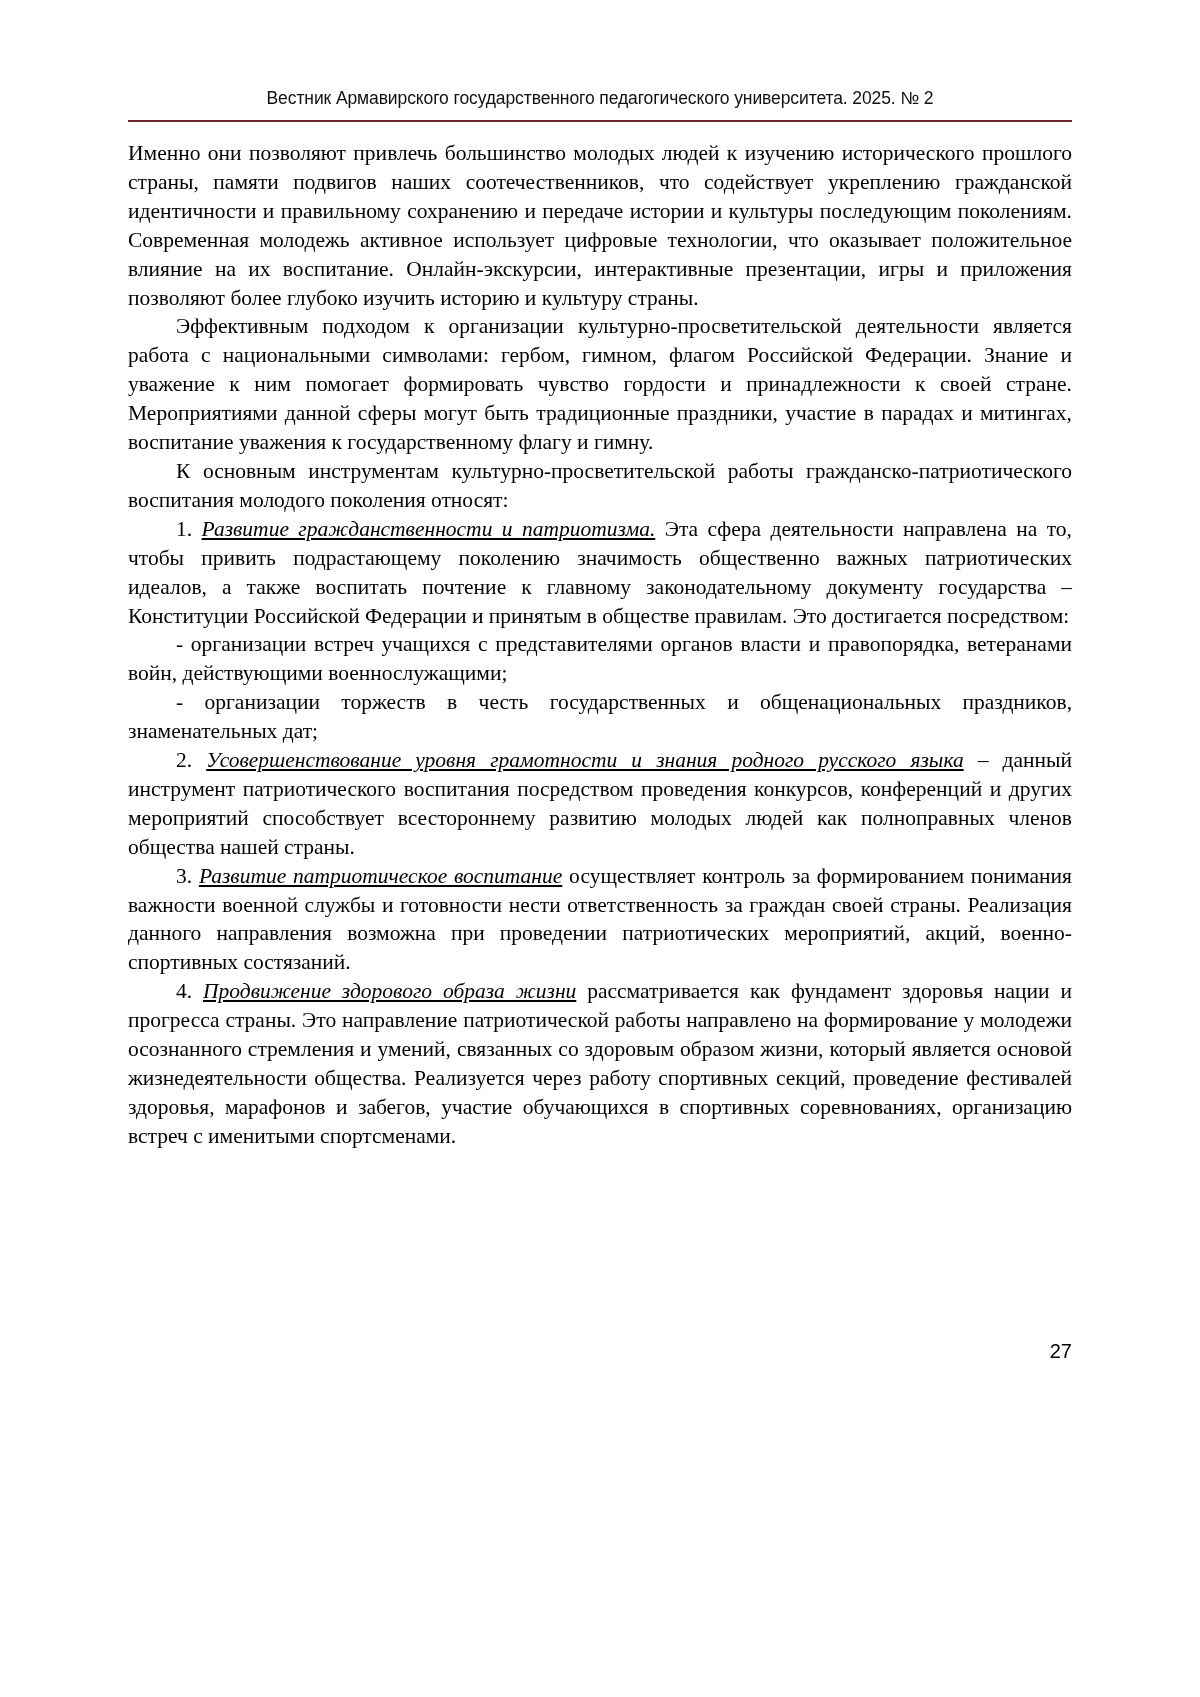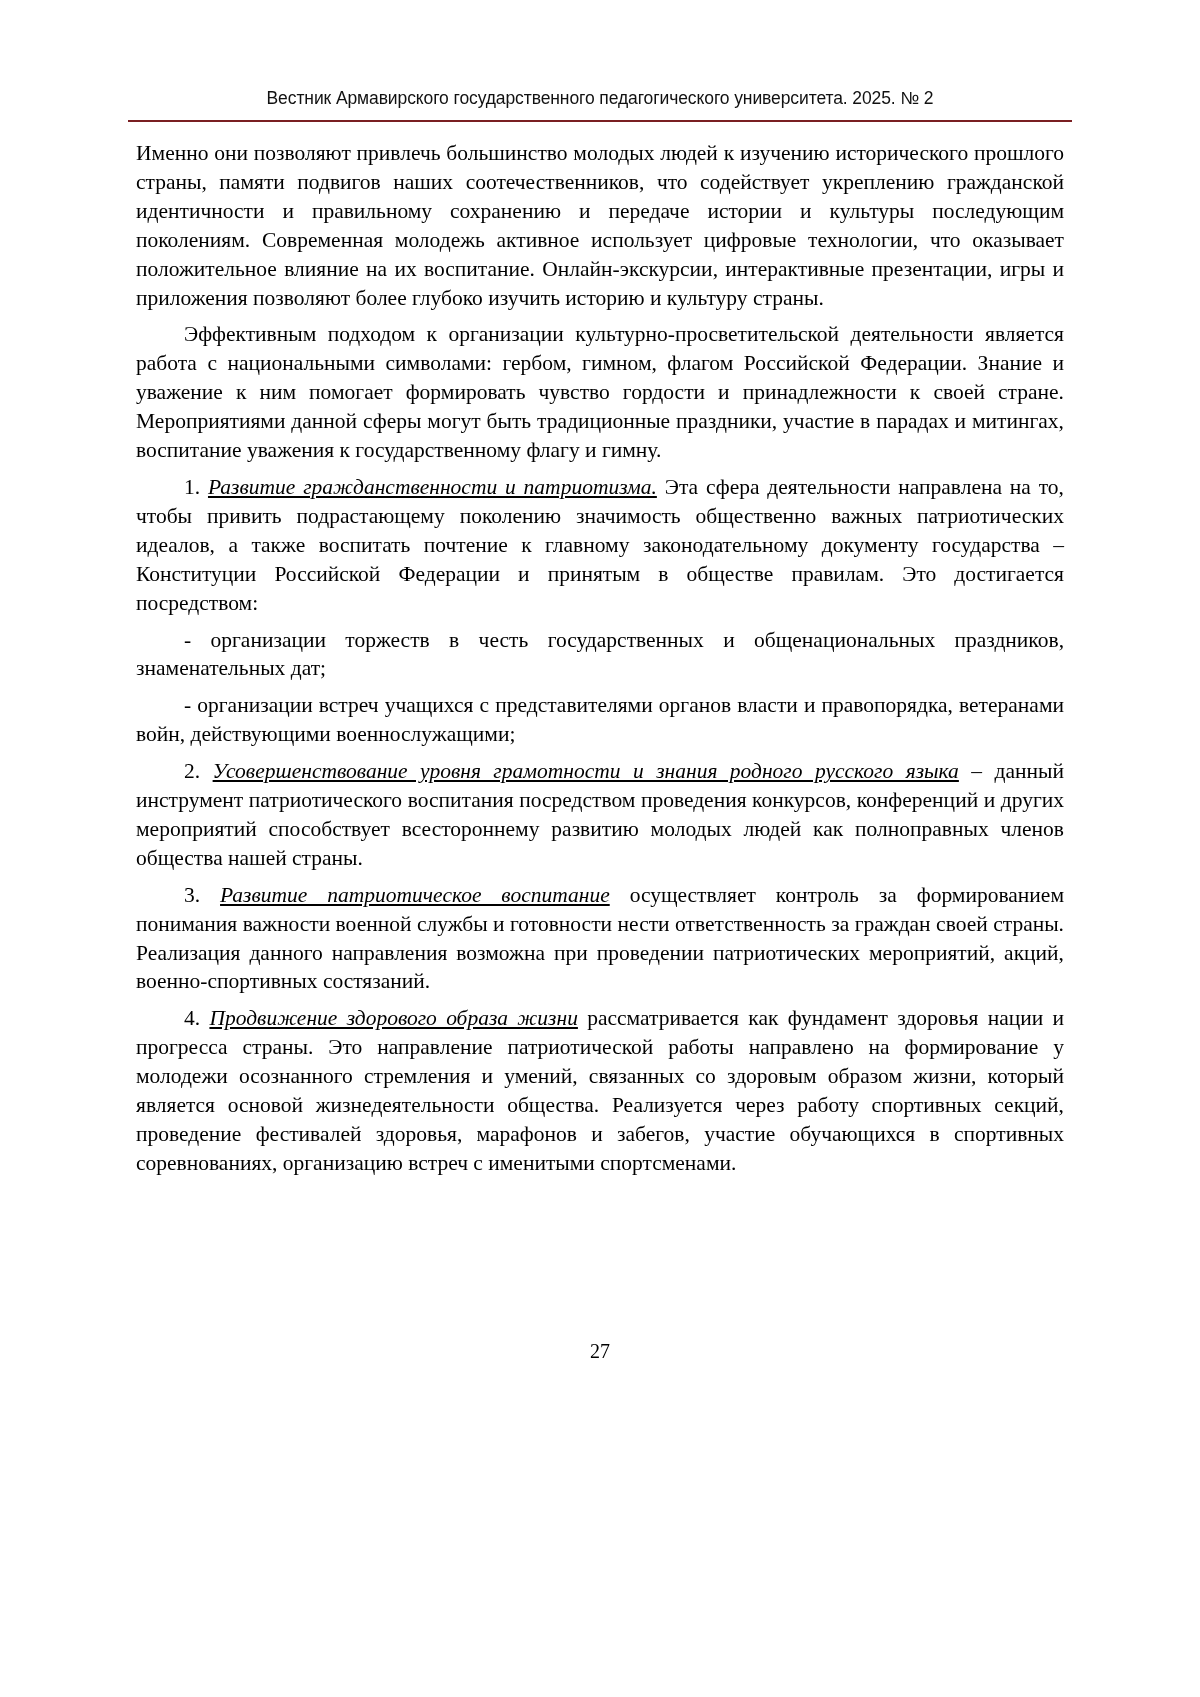--- a/index.html
+++ b/index.html
@@ -43,56 +43,57 @@
   }
   .body-text {
     margin-top: 17px;
     font-size: 21.5px;
     line-height: 1.345;
     text-align: justify;
     text-justify: inter-word;
     hyphens: manual;
   }
   .body-text p {
-    margin: 8px;
+    margin: 0;
     text-indent: 48px;
   }
   .body-text p.noindent {
     text-indent: 0;
   }
   .it {
     font-style: italic;
     text-decoration: underline;
   }
   .page-number {
     position: absolute;
     left: 0;
     top: 1252px;
     width: 944px;
-    text-align: center;
+    text-align: right;
     font-size: 20px;
-    font-family: Liberation Serif, serif;
+    font-family: Liberation Sans, sans-serif;
   }
 </style>
 </head>
 <body>
 
 <div class="page">
   <div class="content">
 
     <div class="running-head">Вестник Армавирского государственного педагогического университета. 2025. № 2</div>
 
     <div class="head-rule" style="border-top-color: rgb(122, 31, 34);"></div>
 
     <div class="body-text" id="body-text">
         <p class="noindent"><span>Именно они позволяют привлечь большинство молодых людей к изучению исторического прошлого страны, памяти подвигов наших соотечественников, что содействует укреплению гражданской идентичности и правильному сохранению и передаче истории и культуры последующим поколениям. Современная молодежь активное использует цифровые технологии, что оказывает положительное влияние на их воспитание. Онлайн-экскурсии, интерактивные презентации, игры и приложения позволяют более глубоко изучить историю и культуру страны.</span></p>
         <p><span>Эффективным подходом к организации культурно-просветительской деятельности является работа с национальными символами: гербом, гимном, флагом Российской Федерации. Знание и уважение к ним помогает формировать чувство гордости и принадлежности к своей стране. Мероприятиями данной сферы могут быть традиционные праздники, участие в парадах и митингах, воспитание уважения к государственному флагу и гимну.</span></p>
+        <p><span>К основным инструментам культурно-просветительской работы гражданско-патриотического воспитания молодого поколения относят:</span></p>
         <p><span>1. </span><span class="it">Развитие гражданственности и патриотизма.</span><span> Эта сфера деятельности направлена на то, чтобы привить подрастающему поколению значимость общественно важных патриотических идеалов, а также воспитать почтение к главному законодательному документу государства – Конституции Российской Федерации и принятым в обществе правилам. Это достигается посредством:</span></p>
+        <p><span>- организации встреч учащихся с представителями органов власти и правопорядка, ветеранами войн, действующими военнослужащими;</span></p>
         <p><span>- организации торжеств в честь государственных и общенациональных праздников, знаменательных дат;</span></p>
-        <p><span>- организации встреч учащихся с представителями органов власти и правопорядка, ветеранами войн, действующими военнослужащими;</span></p>
         <p><span>2. </span><span class="it">Усовершенствование уровня грамотности и знания родного русского языка</span><span> – данный инструмент патриотического воспитания посредством проведения конкурсов, конференций и других мероприятий способствует всестороннему развитию молодых людей как полноправных членов общества нашей страны.</span></p>
         <p><span>3. </span><span class="it">Развитие патриотическое воспитание</span><span> осуществляет контроль за формированием понимания важности военной службы и готовности нести ответственность за граждан своей страны. Реализация данного направления возможна при проведении патриотических мероприятий, акций, военно-спортивных состязаний.</span></p>
         <p><span>4. </span><span class="it">Продвижение здорового образа жизни</span><span> рассматривается как фундамент здоровья нации и прогресса страны. Это направление патриотической работы направлено на формирование у молодежи осознанного стремления и умений, связанных со здоровым образом жизни, который является основой жизнедеятельности общества. Реализуется через работу спортивных секций, проведение фестивалей здоровья, марафонов и забегов, участие обучающихся в спортивных соревнованиях, организацию встреч с именитыми спортсменами.</span></p>
       </div>
 
     <div class="page-number">27</div>
   </div>
 </div>
 
 </body></html>

